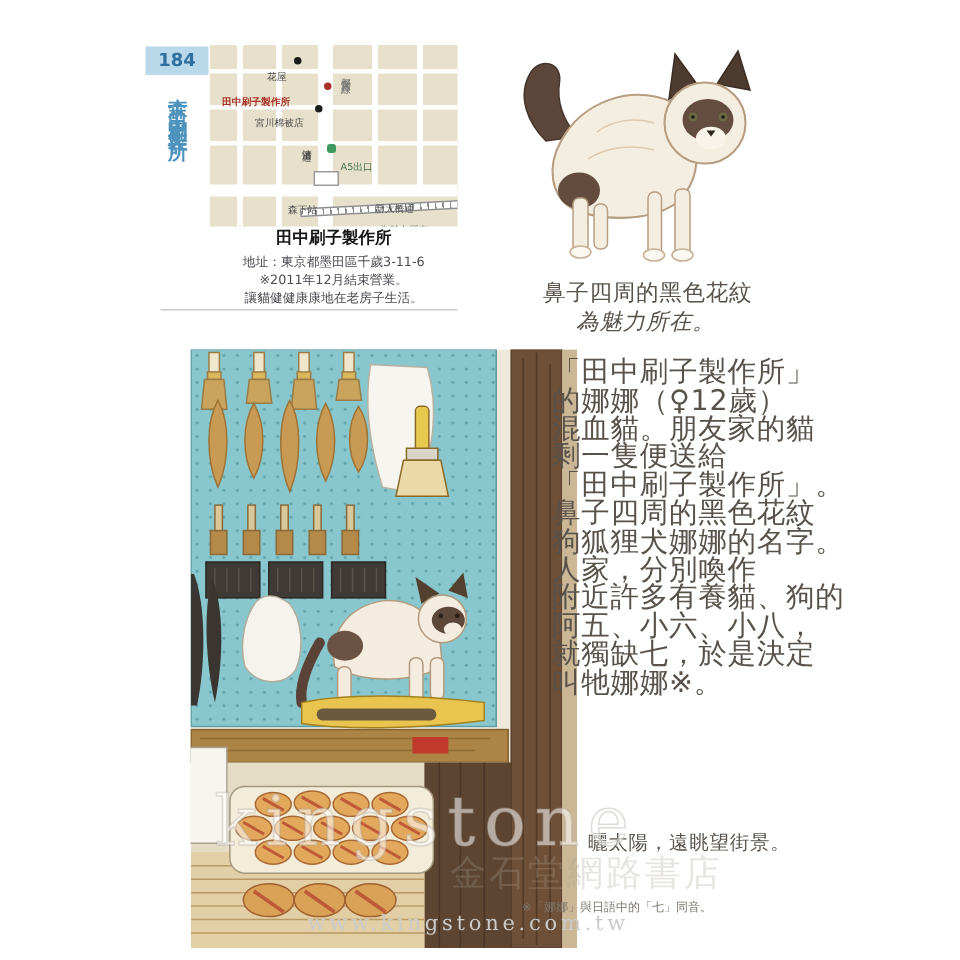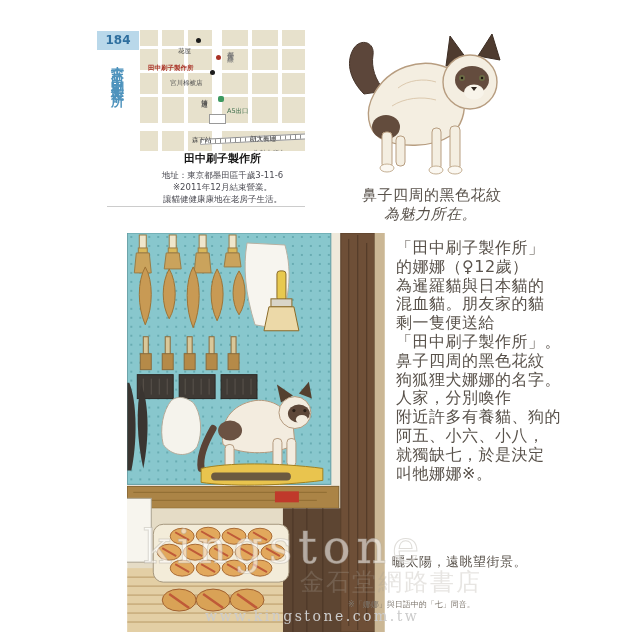--- a/index.html
+++ b/index.html
@@ -30,21 +30,21 @@
 
   
   .shop-info{left:140px;top:151px;width:165px;text-align:center;color:#4a4a52;}
   .shop-info .name{font-size:11px;font-weight:bold;color:#161616;margin-bottom:3px;}
   .shop-info .line{font-size:8.5px;line-height:12px;}
   .divider{left:107px;top:206px;width:198px;height:1px;background:#cccccc;}
 
   
   .hand{color:#59524b;letter-spacing:0.5px;}
   .portrait-caption{font-size:15px;line-height:19px;margin-top:12px;}
-  .body-text{left:396px;top:239px;width:235px;font-size:16px;line-height:18.8px;}
+  .body-text{left:368px;top:239px;width:235px;font-size:19px;line-height:18.8px;}
   .photo-caption{font-size:13px;}
   .footnote{left:348px;top:599px;font-size:8px;color:#7d766d;letter-spacing:0;}
 
   
   .wm-big{left:143px;top:520px;font-family:"DejaVu Serif","Liberation Serif",serif;
           font-size:46px;letter-spacing:6px;color:rgba(255,255,255,0.55);
           -webkit-text-stroke:1px rgba(172,166,156,0.38);z-index:5;pointer-events:none;}
   .wm-cjk{left:300px;top:566px;font-size:24px;letter-spacing:2px;color:rgba(170,163,152,0.28);
           z-index:5;pointer-events:none;}
   .wm-url{left:205px;top:608px;font-family:"DejaVu Serif","Liberation Serif",serif;
@@ -276,21 +276,20 @@
     </g>
 
     <rect x="214" y="0" width="34" height="400" fill="#6e4f37" stroke="#59402a"></rect>
     <path d="M222,6 V394 M231,2 V398 M240,10 V390" stroke="#4f3826"></path>
     <rect x="248" y="0" width="10" height="400" fill="#cbb795"></rect>
   </svg>
 
   <div class="abs hand body-text">
     <div>「田中刷子製作所」</div>
     <div>的娜娜（♀12歲）</div>
-    <div>為暹羅貓與日本貓的</div>
     <div>混血貓。朋友家的貓</div>
     <div>剩一隻便送給</div>
     <div>「田中刷子製作所」。</div>
     <div>鼻子四周的黑色花紋</div>
     <div>狗狐狸犬娜娜的名字。</div>
     <div>人家，分別喚作</div>
     <div>附近許多有養貓、狗的</div>
     <div>阿五、小六、小八，</div>
     <div>就獨缺七，於是決定</div>
     <div>叫牠娜娜※。</div>

